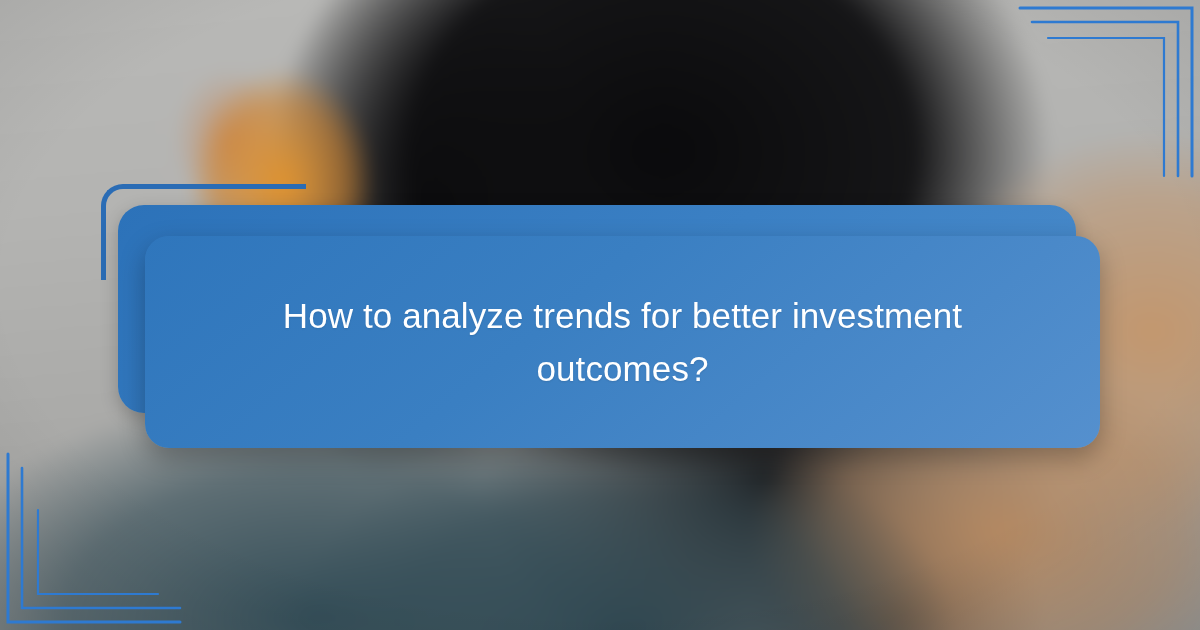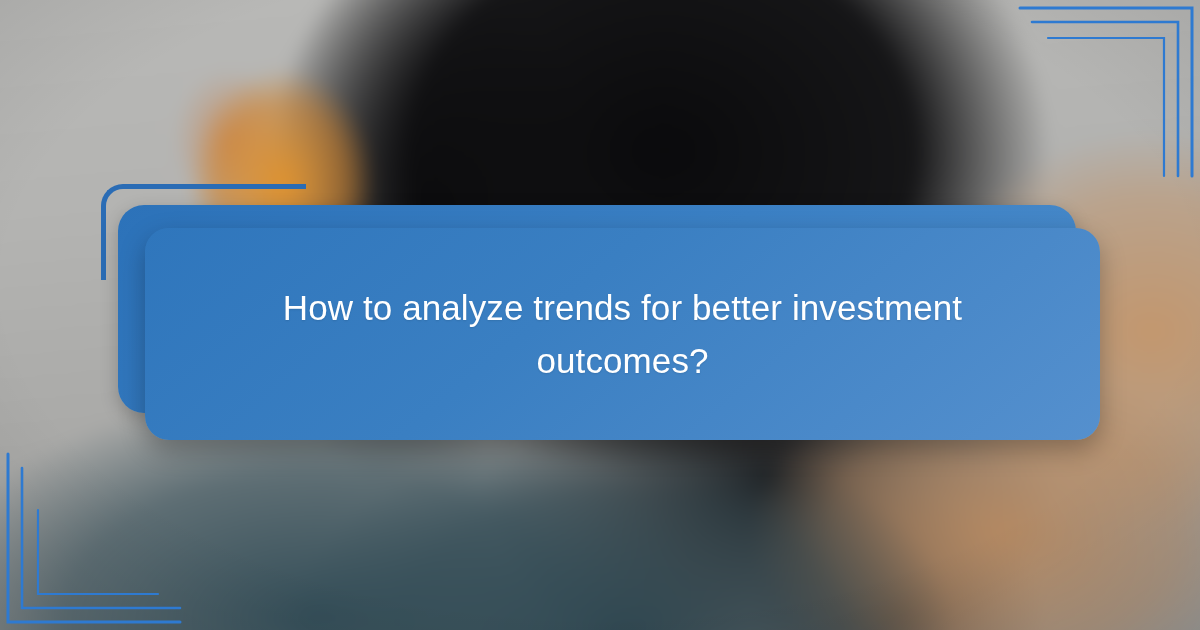--- a/index.html
+++ b/index.html
@@ -68,21 +68,21 @@
     left:118px; top:205px;
     width:958px; height:208px;
     background:linear-gradient(135deg, #2c72b9 0%, #3b80c4 55%, #4a8bca 100%);
     border-radius:26px;
     box-shadow:0 6px 18px rgba(0,0,0,0.22);
   }
 
   
   .card-front {
     position:absolute;
-    left:145px; top:228px;
+    left:145px; top:236px;
     width:955px; height:212px;
     background:linear-gradient(140deg, #2f76bc 0%, #3a7fc2 42%, #5590ce 100%);
     border-radius:24px;
     box-shadow:0 10px 26px rgba(0,0,0,0.28);
     display:flex;
     align-items:center;
     justify-content:center;
     padding:14px 28px;
   }
 

